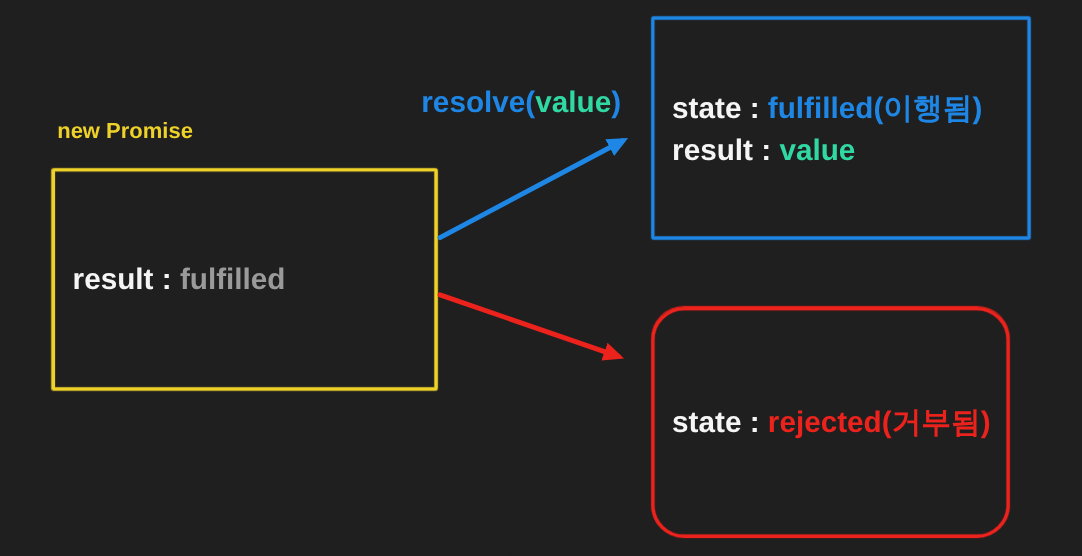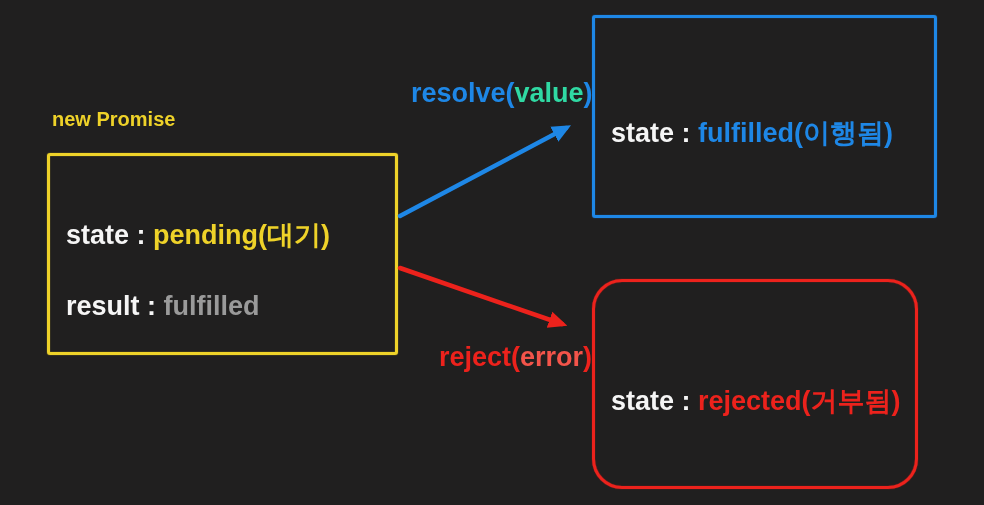--- a/index.html
+++ b/index.html
@@ -27,21 +27,21 @@
     border-radius:3px;
     display:flex;
     flex-direction:column;
     justify-content:center;
     padding-left:16px;
     box-sizing:border-box;
     font-size:27px;
     line-height:38px;
     color:var(--white);
   }
-  .box .line{white-space:pre;margin-top:33px;}
+  .box .line{white-space:pre;}
   .pending-box{
     left:47px;top:153px;width:351px;height:202px;
     border-color:var(--yellow);
     box-shadow:0 0 1px var(--yellow), inset 0 0 1px var(--yellow);
   }
   .fulfilled-box{
     left:592px;top:15px;width:345px;height:203px;
     border-color:var(--blue);
     box-shadow:0 0 1px var(--blue), inset 0 0 1px var(--blue);
   }
@@ -68,39 +68,38 @@
     pointer-events:none;
   }
   .arrow-line-blue{stroke:var(--blue);stroke-width:4.5;stroke-linecap:round;}
   .arrow-line-red{stroke:var(--red);stroke-width:4.5;stroke-linecap:round;}
   .arrowhead-blue{fill:var(--blue);}
   .arrowhead-red{fill:var(--red);}
   .arrow-label{
     position:absolute;
     font-size:27px;
     white-space:pre;
-    margin-left:28px;
   }
   .resolve-label{left:383px;top:78px;}
   .reject-label{left:411px;top:342px;}
 </style>
 </head>
 <body>
 
 <div class="canvas">
 
   <div class="box-title">new Promise</div>
 
   <div class="box pending-box">
-    <div class="line"><span>state : </span><span class="val-yellow">pending(대기)</span></div>
     <div class="line"><span>result : </span><span class="val-gray">fulfilled</span></div>
   </div>
 
   <div class="box fulfilled-box">
     <div class="line"><span>state : </span><span class="val-blue">fulfilled(이행됨)</span></div>
+    <div class="line"><span>result : </span><span class="val-teal">value</span></div>
   </div>
 
   <div class="box rejected-box">
     <div class="line"><span>state : </span><span class="val-red">rejected(거부됨)</span></div>
   </div>
 
   <svg class="arrows" viewBox="0 0 984 505">
     <defs>
       <marker id="head-blue" viewBox="0 0 10 10" refX="7" refY="5" markerWidth="4.2" markerHeight="4.2" orient="auto">
         <polygon class="arrowhead-blue" points="0,0.5 10,5 0,9.5"></polygon>
@@ -108,15 +107,14 @@
       <marker id="head-red" viewBox="0 0 10 10" refX="7" refY="5" markerWidth="4.2" markerHeight="4.2" orient="auto">
         <polygon class="arrowhead-red" points="0,0.5 10,5 0,9.5"></polygon>
       </marker>
     </defs>
     <line class="arrow-line-blue" x1="400" y1="216" x2="566" y2="128" marker-end="url(#head-blue)"></line>
     <line class="arrow-line-red" x1="400" y1="268" x2="562" y2="324" marker-end="url(#head-red)"></line>
   </svg>
 
   <div class="arrow-label resolve-label"><span class="val-blue">resolve(</span><span class="val-teal">value</span><span class="val-blue">)</span></div>
 
-  <div class="arrow-label reject-label"><span class="val-red">reject(</span><span class="val-salmon">error</span><span class="val-red">)</span></div>
 
 </div>
 
 </body></html>

